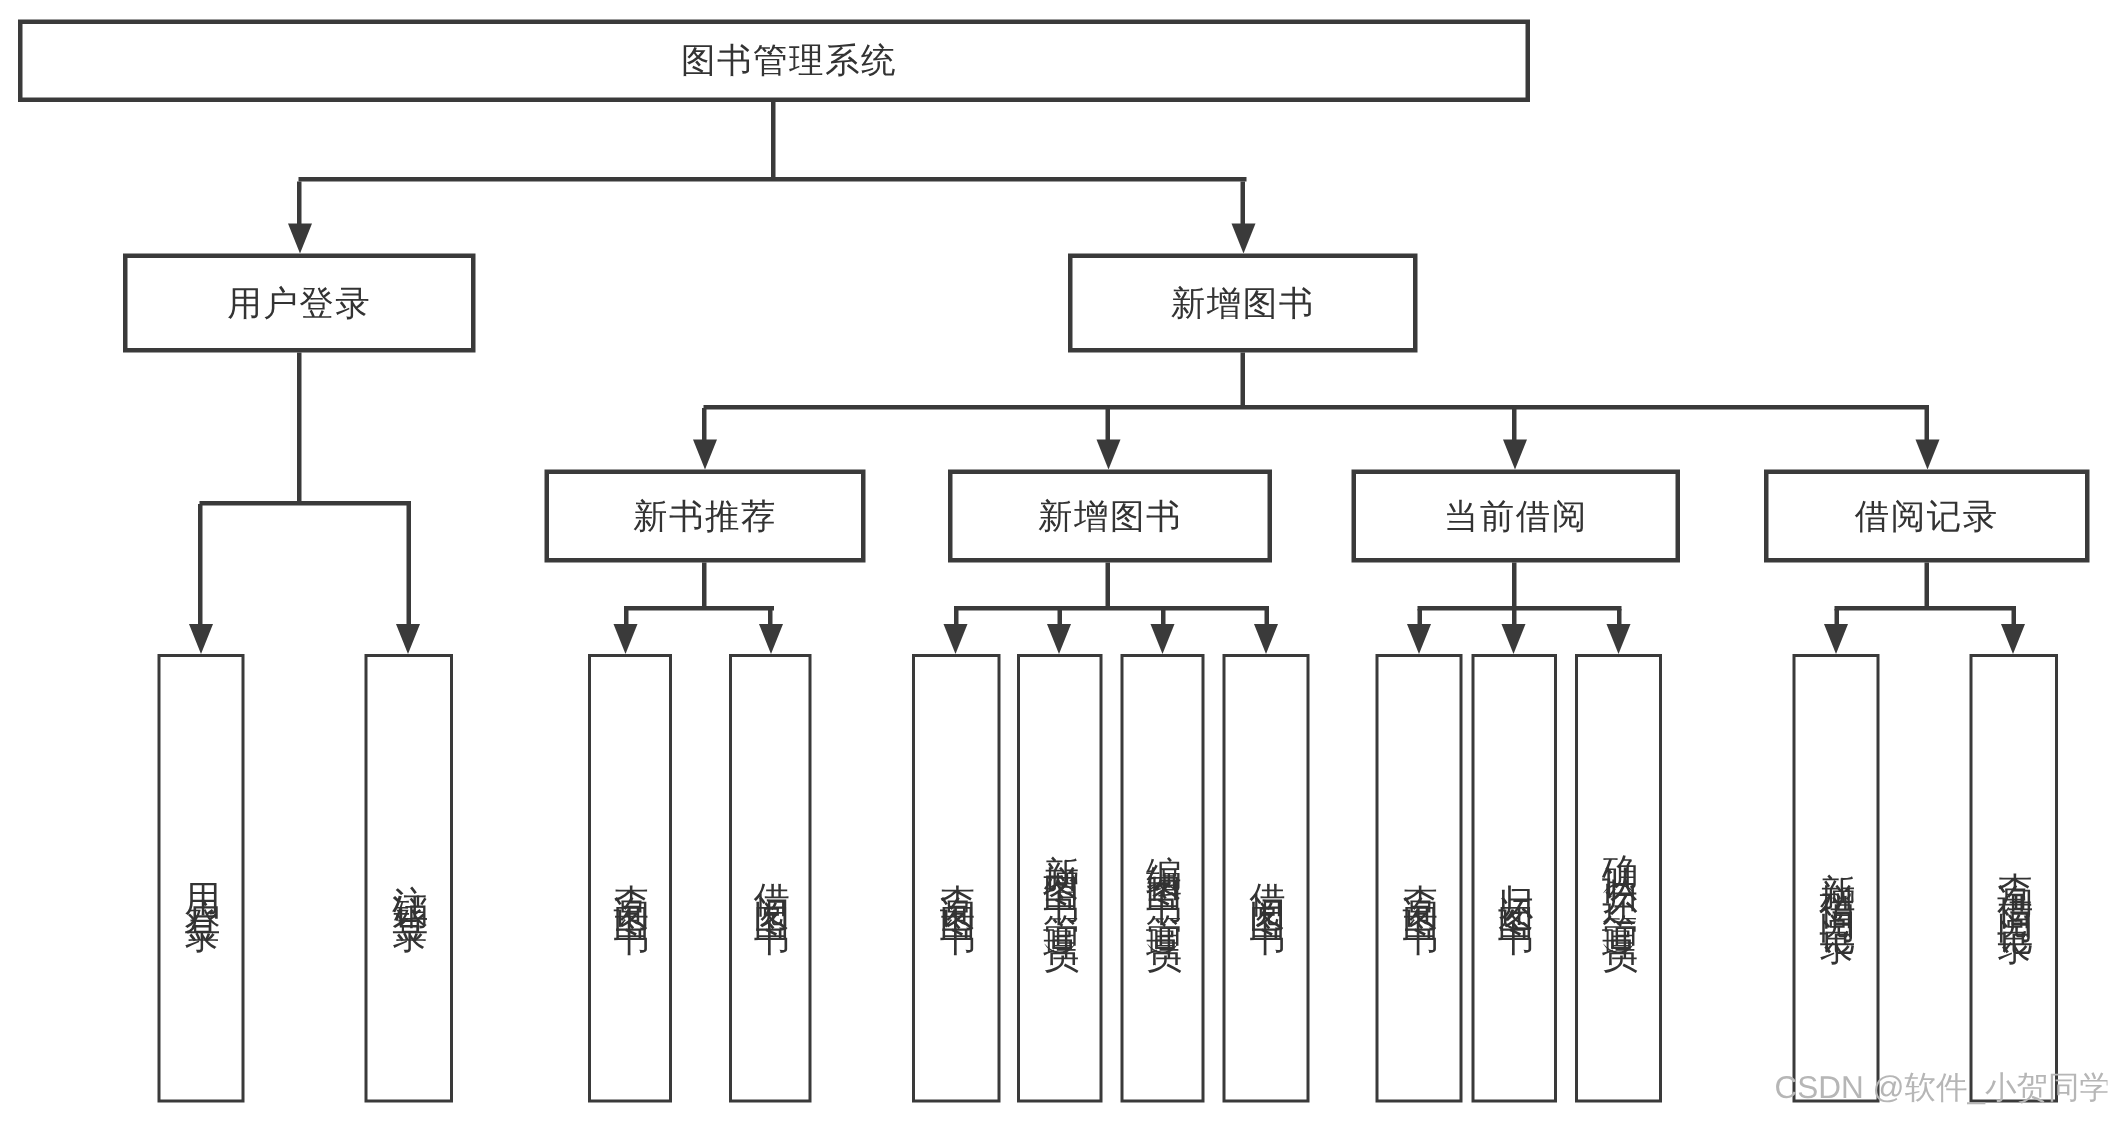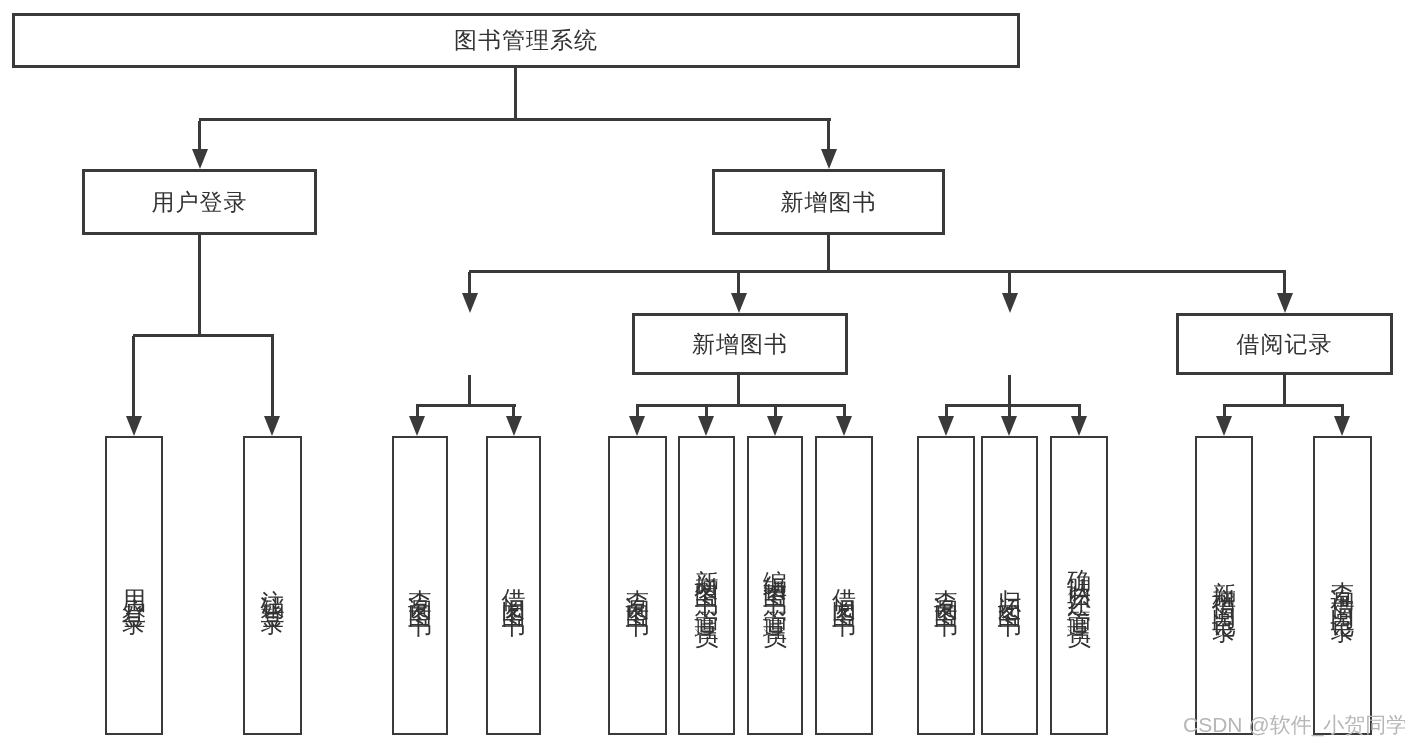--- a/index.html
+++ b/index.html
@@ -88,21 +88,23 @@
   <div class="hl" style="left:469px; top:270px; width:817px;"></div>
   <div class="vl" style="left:468px; top:272px; height:26px;"></div>
   <div class="ah" style="left:462px; top:293px;"></div>
   <div class="vl" style="left:737px; top:272px; height:26px;"></div>
   <div class="ah" style="left:731px; top:293px;"></div>
   <div class="vl" style="left:1008px; top:272px; height:26px;"></div>
   <div class="ah" style="left:1002px; top:293px;"></div>
   <div class="vl" style="left:1283px; top:272px; height:26px;"></div>
   <div class="ah" style="left:1277px; top:293px;"></div>
 
+  <div class="node h" style="left:363px; top:313px; width:214px; height:62px;">新书推荐</div>
   <div class="node h" style="left:632px; top:313px; width:216px; height:62px;">新增图书</div>
+  <div class="node h" style="left:901px; top:313px; width:219px; height:62px;">当前借阅</div>
   <div class="node h" style="left:1176px; top:313px; width:217px; height:62px;">借阅记录</div>
 
   <div class="vl" style="left:468px; top:375px; height:31px;"></div>
   <div class="hl" style="left:416px; top:404px; width:100px;"></div>
   <div class="vl" style="left:416px; top:406px; height:14px;"></div>
   <div class="ah" style="left:409px; top:416px;"></div>
   <div class="vl" style="left:512px; top:406px; height:14px;"></div>
   <div class="ah" style="left:506px; top:416px;"></div>
 
   <div class="vl" style="left:737px; top:375px; height:31px;"></div>

